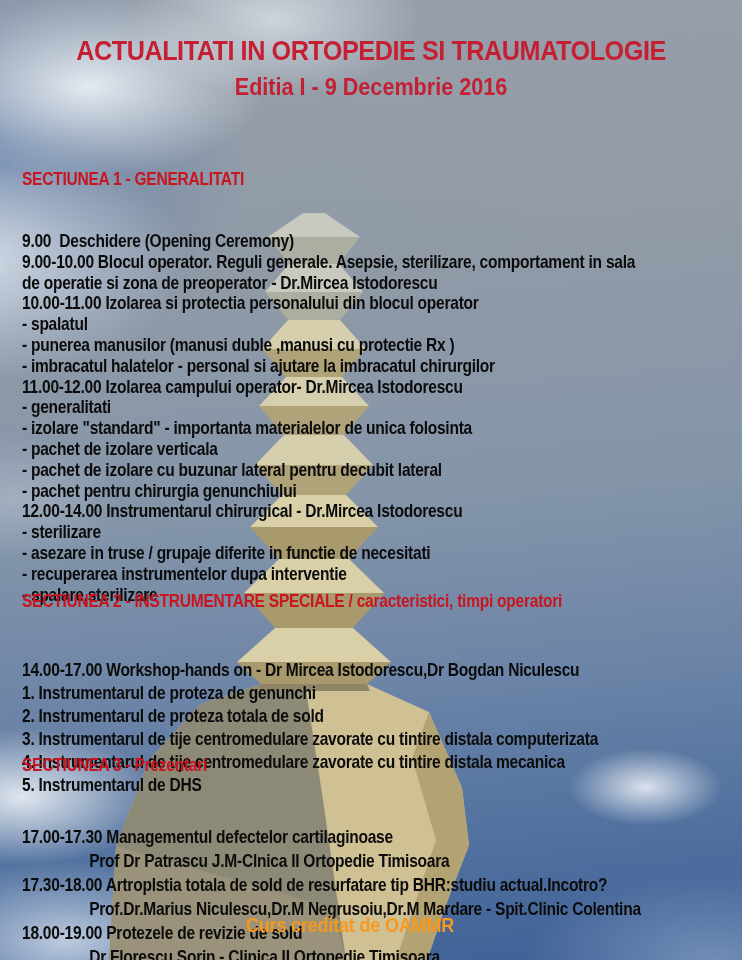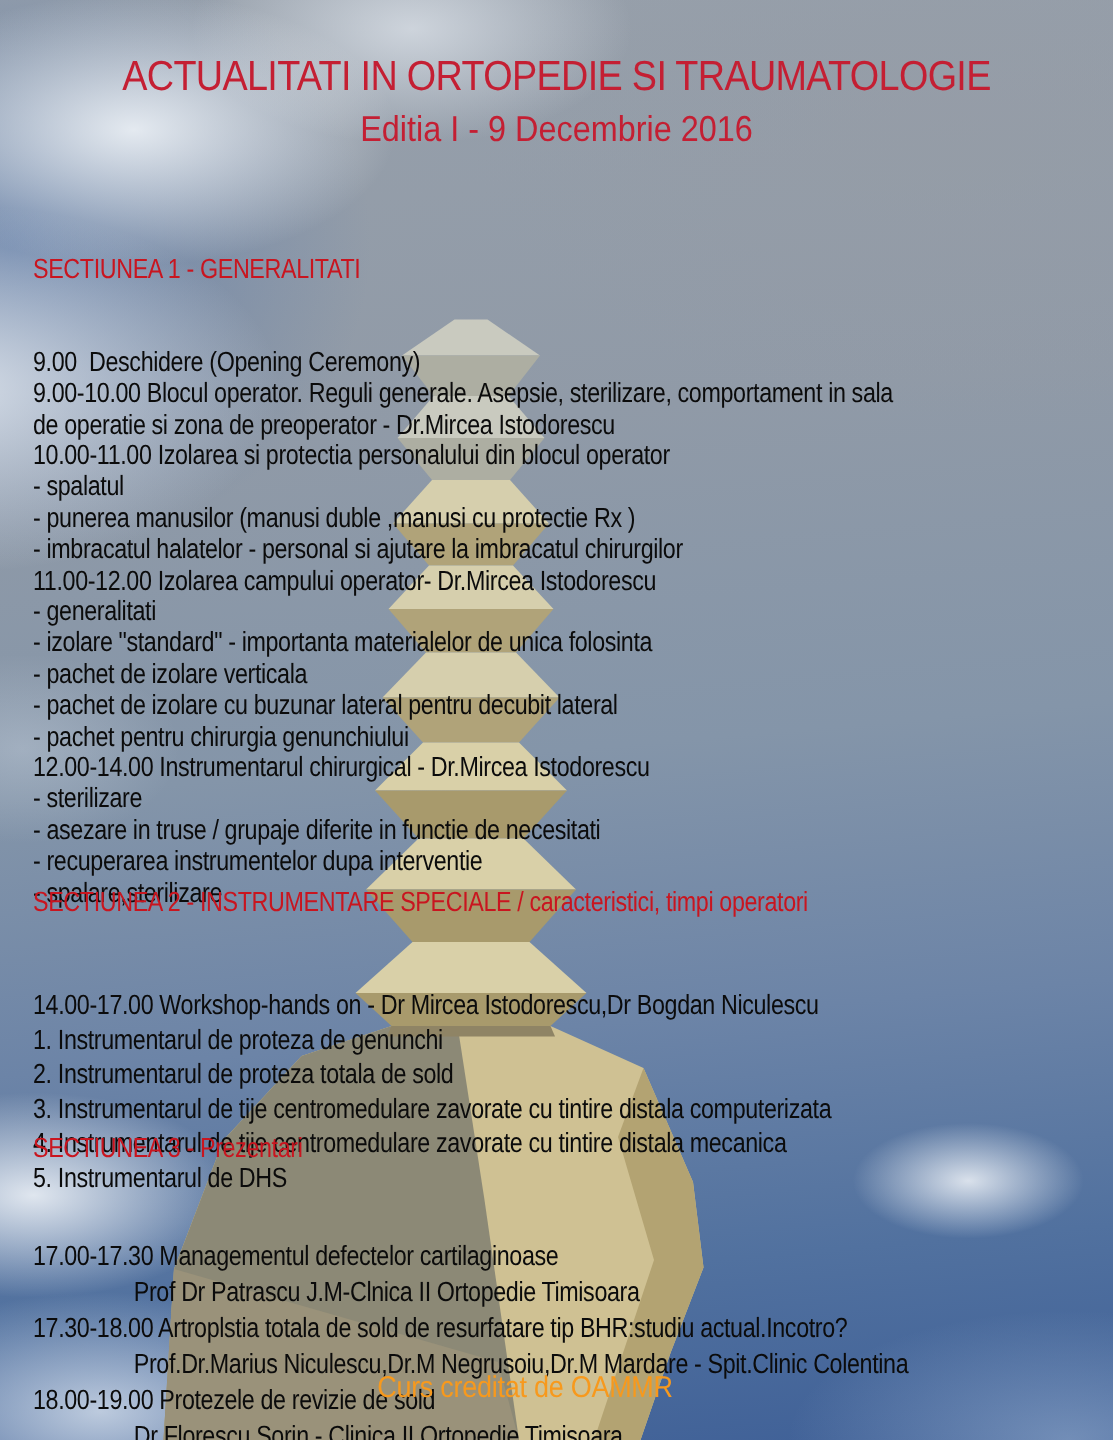--- a/index.html
+++ b/index.html
@@ -1,21 +1,21 @@
 <!DOCTYPE html>
 <html style="--title-red: #c41f33; --section-red: #c9151f; --body-black: #0b0b0b; --footer-orange: #f7991d;"><head>
 <meta charset="utf-8">
 <style>
   html,body{margin:0;padding:0;background:#222;}
   #poster{
     position:relative;
     width:742px;height:960px;
     overflow:hidden;
     font-family:"Liberation Sans","DejaVu Sans",sans-serif;
-    font-weight:normal;
+    font-weight:bold;
   }
   
   #sky{
     position:absolute;inset:0;
     background:
       radial-gradient(ellipse 250px 130px at 12% 9%,  rgba(242,246,250,0.88), rgba(242,246,250,0) 70%),
       radial-gradient(ellipse 300px 170px at -4% 27%, rgba(228,234,242,0.85), rgba(228,234,242,0) 72%),
       radial-gradient(ellipse 210px 110px at 37% 2%,  rgba(235,240,246,0.65), rgba(235,240,246,0) 70%),
       radial-gradient(ellipse 150px 90px  at 2% 52%,  rgba(214,223,234,0.35), rgba(214,223,234,0) 70%),
       radial-gradient(ellipse 110px 55px  at 87% 82%, rgba(250,252,254,0.8),  rgba(250,252,254,0) 70%),

